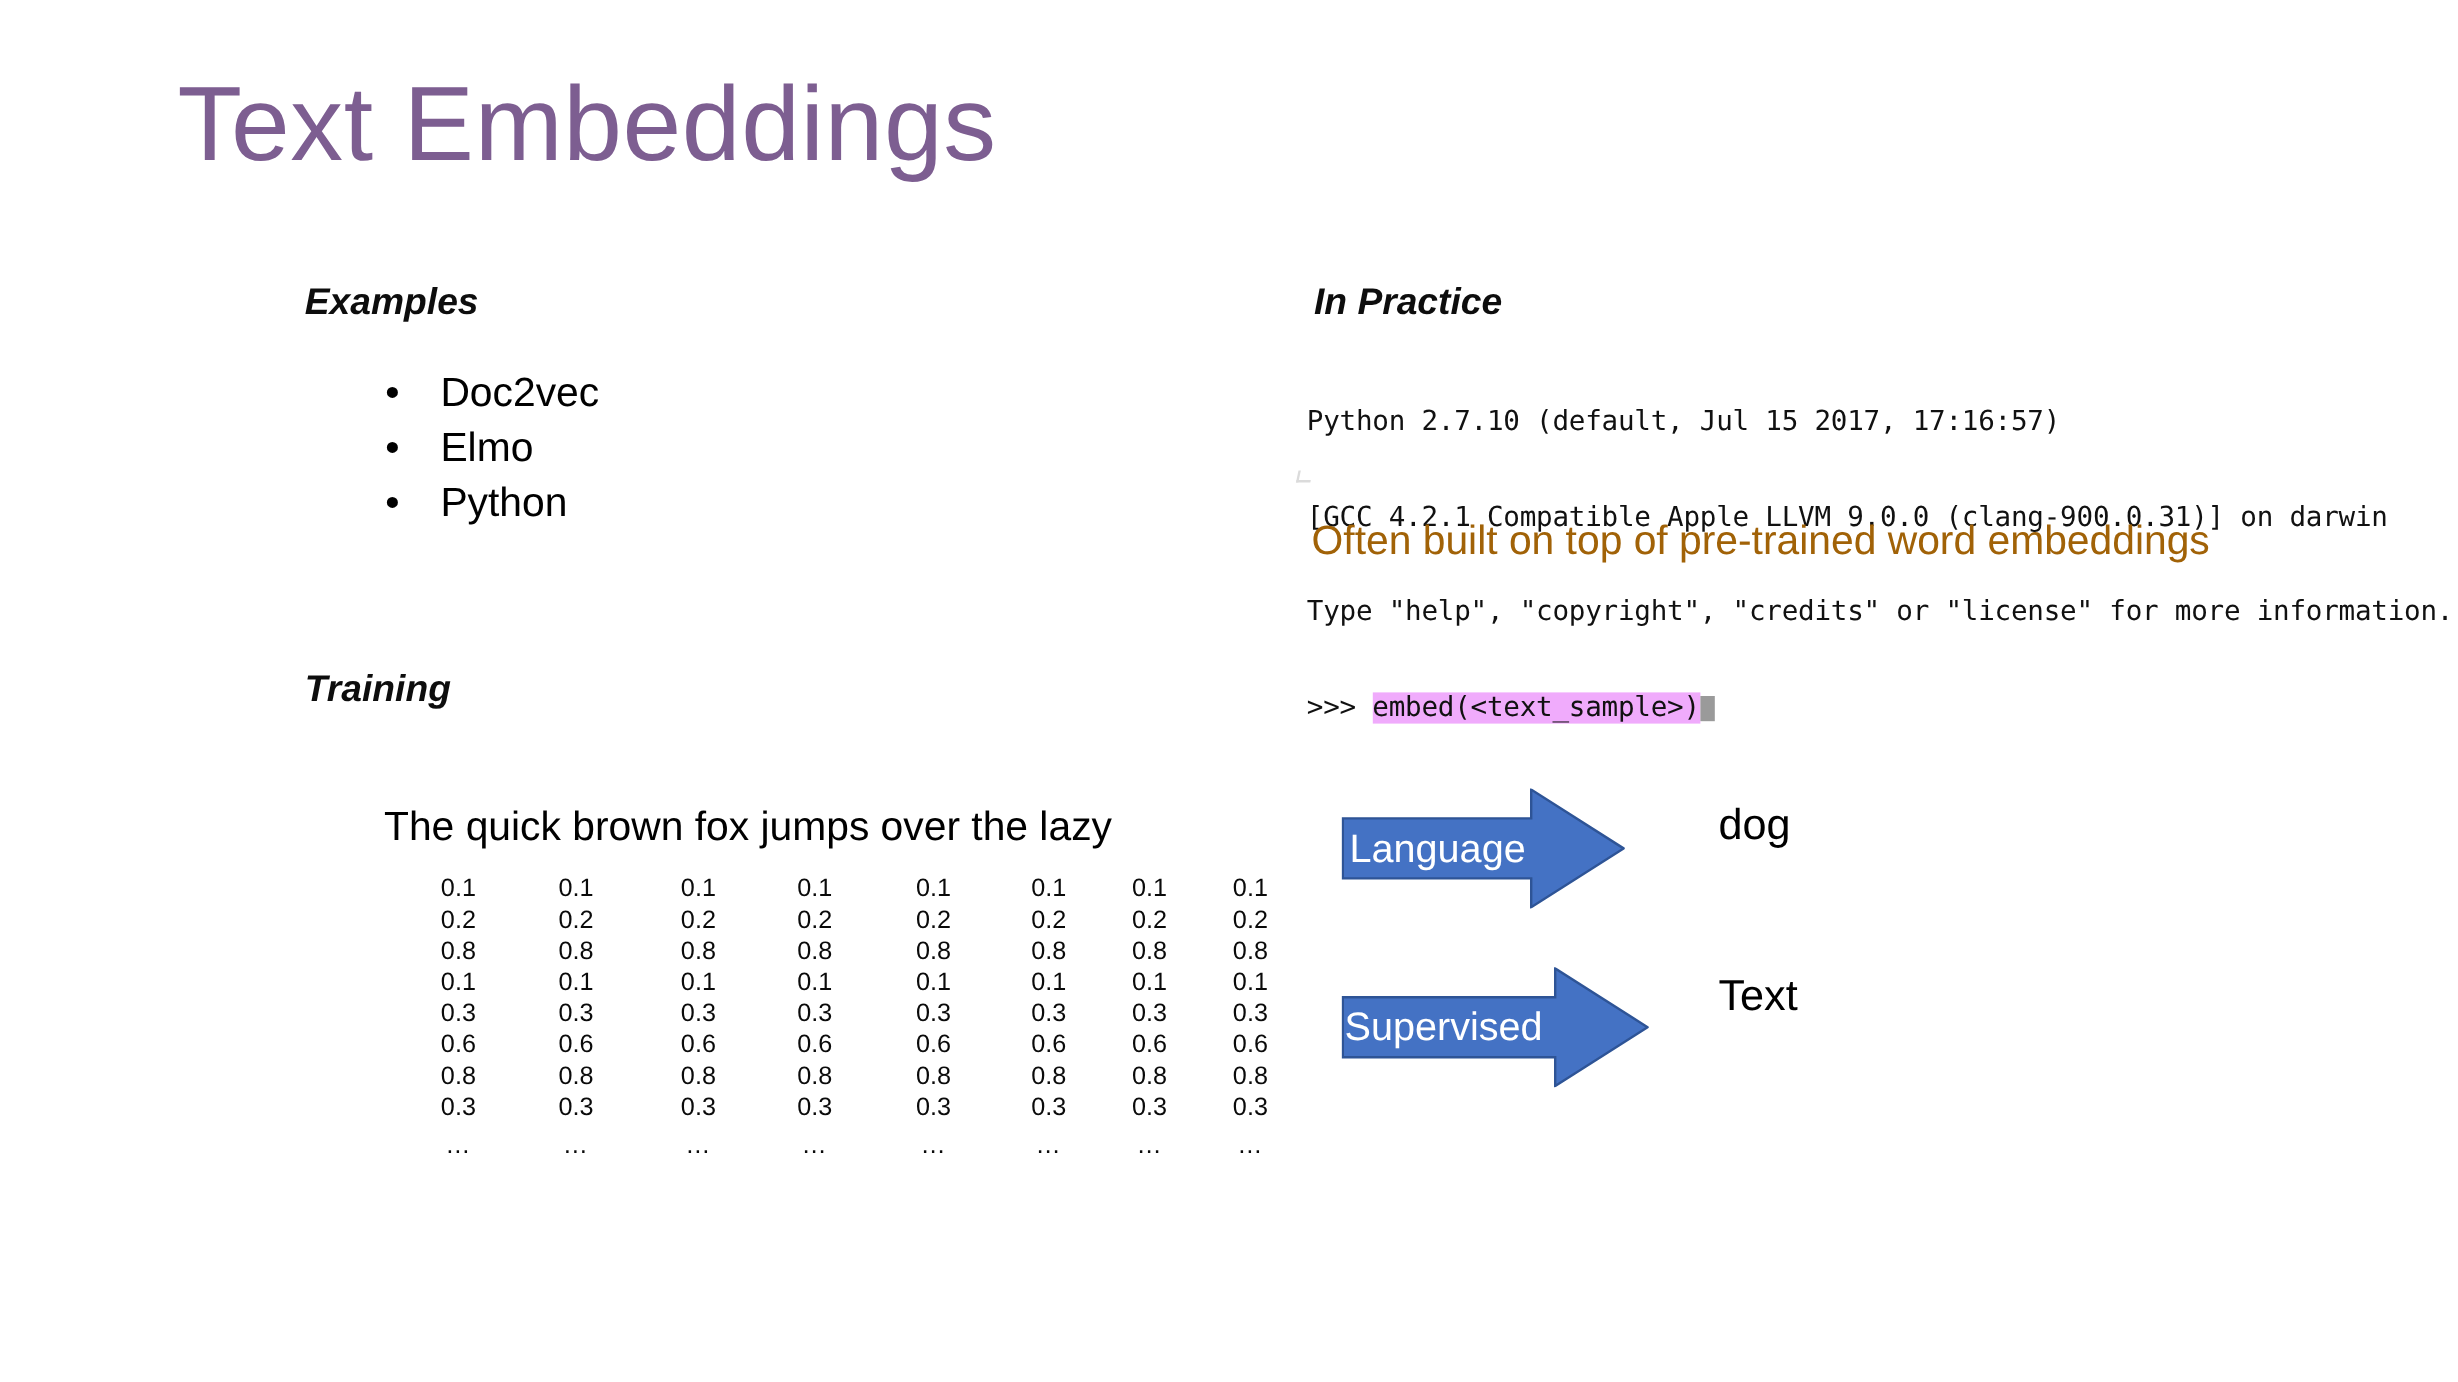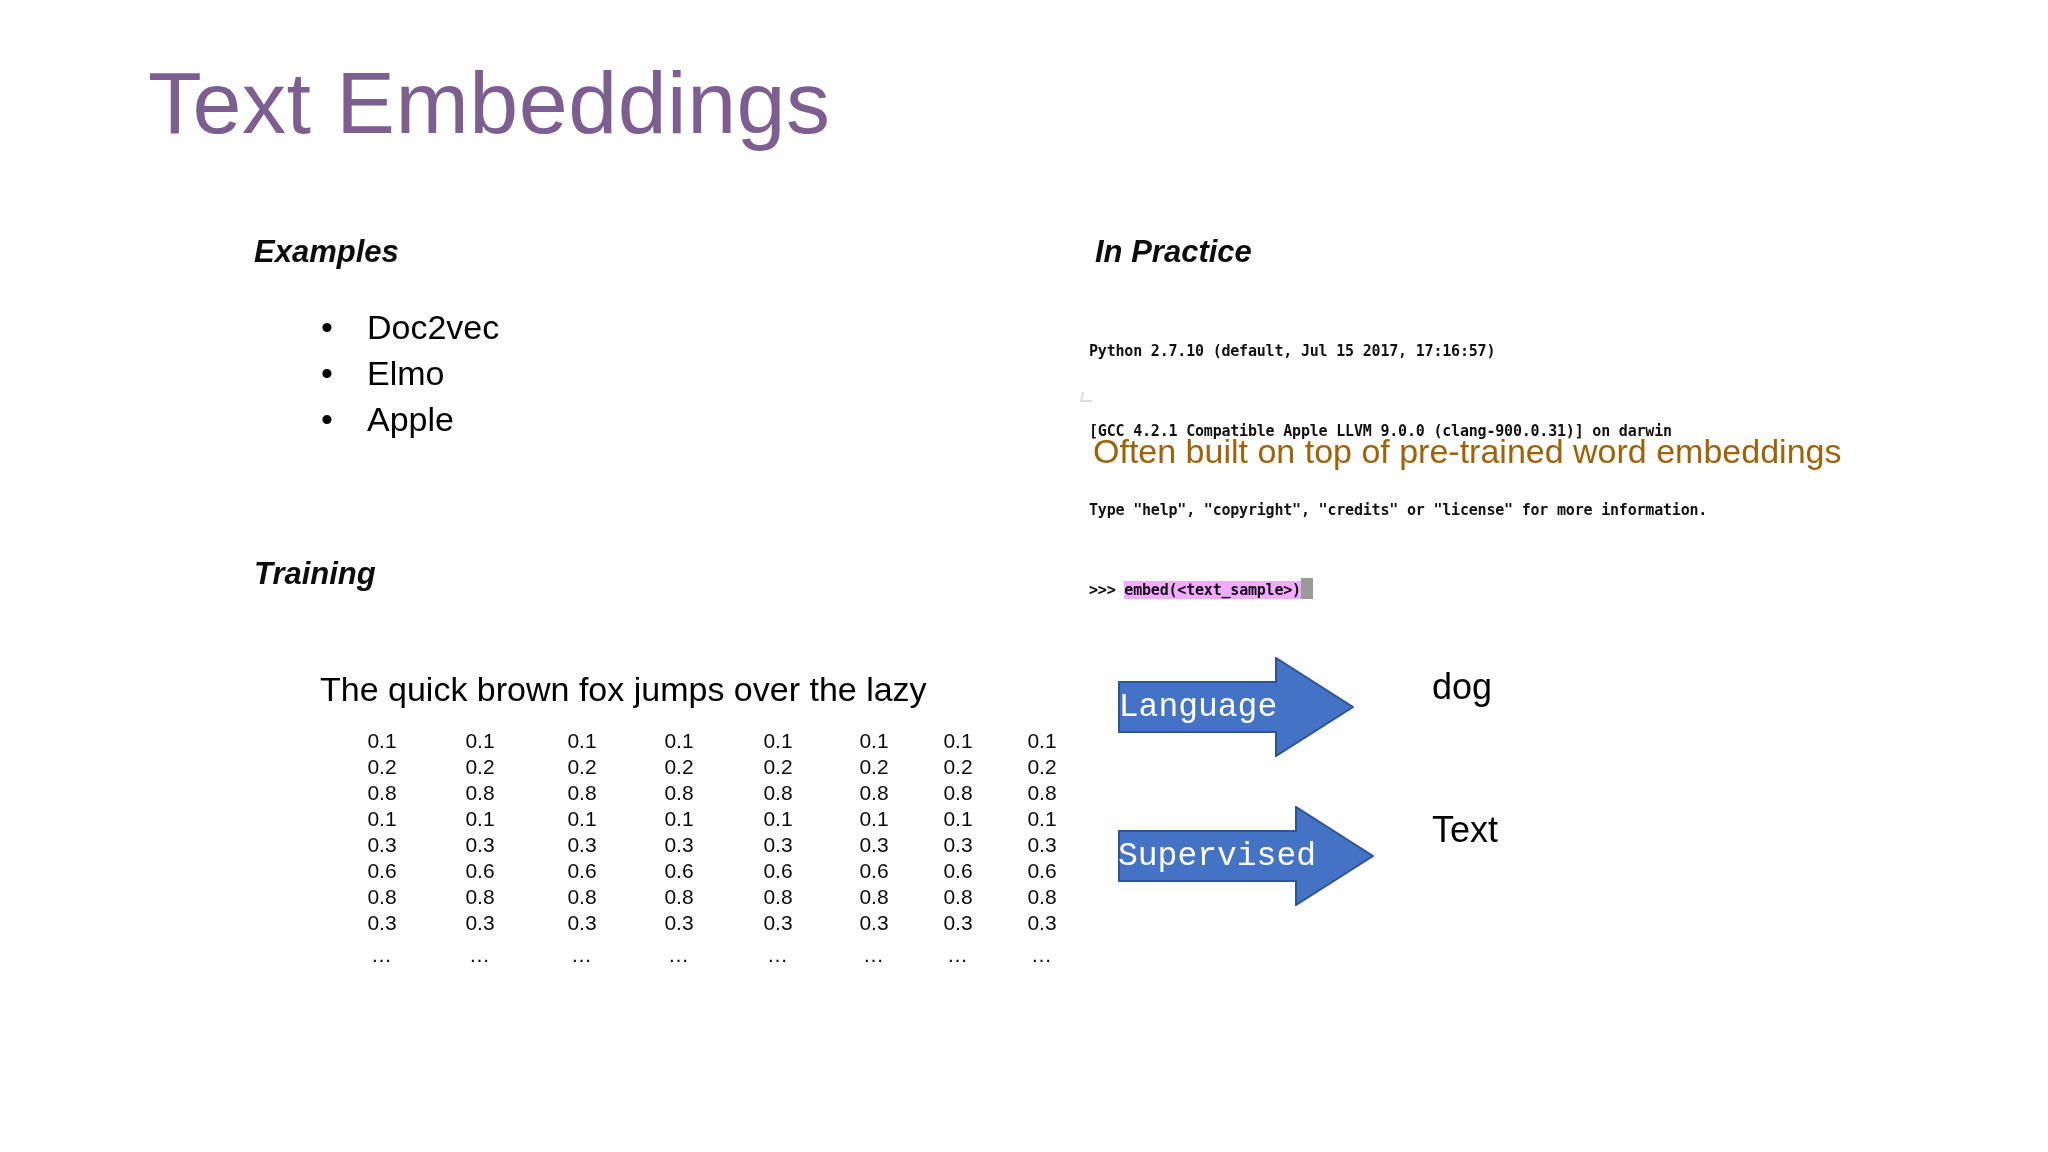--- a/index.html
+++ b/index.html
@@ -72,26 +72,25 @@
     line-height: 1;
     white-space: nowrap;
   }
 
   
   #terminal {
     position: absolute;
     left: 1089px;
     top: 285px;
     font-family: "DejaVu Sans Mono", monospace;
-    font-size: 15px;
+    font-size: 23px;
     line-height: 26.5px;
     color: #111111;
     white-space: pre;
     letter-spacing: -0.2px;
-    font-weight: bold;
   }
   .term-line { white-space: pre; }
   .term-selected {
     background: #f0abfc;
   }
   .term-cursor {
     display: inline-block;
     width: 12px;
     height: 21px;
     background: #9a9a9a;
@@ -152,21 +151,20 @@
     line-height: 22px;
     letter-spacing: 1px;
   }
 
   
   .block-arrow {
     position: absolute;
     display: flex;
     align-items: center;
     justify-content: flex-start;
-    font-family: Liberation Mono, monospace;
   }
   .block-arrow svg { display: block; }
   .block-arrow-label {
     position: absolute;
     left: 0;
     right: 0;
     text-align: center;
     color: #ffffff;
     font-size: 33px;
     white-space: nowrap;
@@ -209,21 +207,21 @@
     <div class="bullet-row">
       <span class="bullet-dot">•</span>
       <span class="bullet-label">Doc2vec</span>
     </div>
     <div class="bullet-row">
       <span class="bullet-dot">•</span>
       <span class="bullet-label">Elmo</span>
     </div>
     <div class="bullet-row">
       <span class="bullet-dot">•</span>
-      <span class="bullet-label">Apple</span>
+      <span class="bullet-label">Python</span>
     </div>
   </div>
 
   <div class="section-heading" id="heading-in-practice">In Practice</div>
 
   <div id="terminal">
     <div class="term-line">Python 2.7.10 (default, Jul 15 2017, 17:16:57)</div>
     <div class="term-line">[GCC 4.2.1 Compatible Apple LLVM 9.0.0 (clang-900.0.31)] on darwin</div>
     <div class="term-line">Type "help", "copyright", "credits" or "license" for more information.</div>
     <div class="term-line"><span>&gt;&gt;&gt; </span><span class="term-selected">embed(&lt;text_sample&gt;)</span><span class="term-cursor"></span></div>

